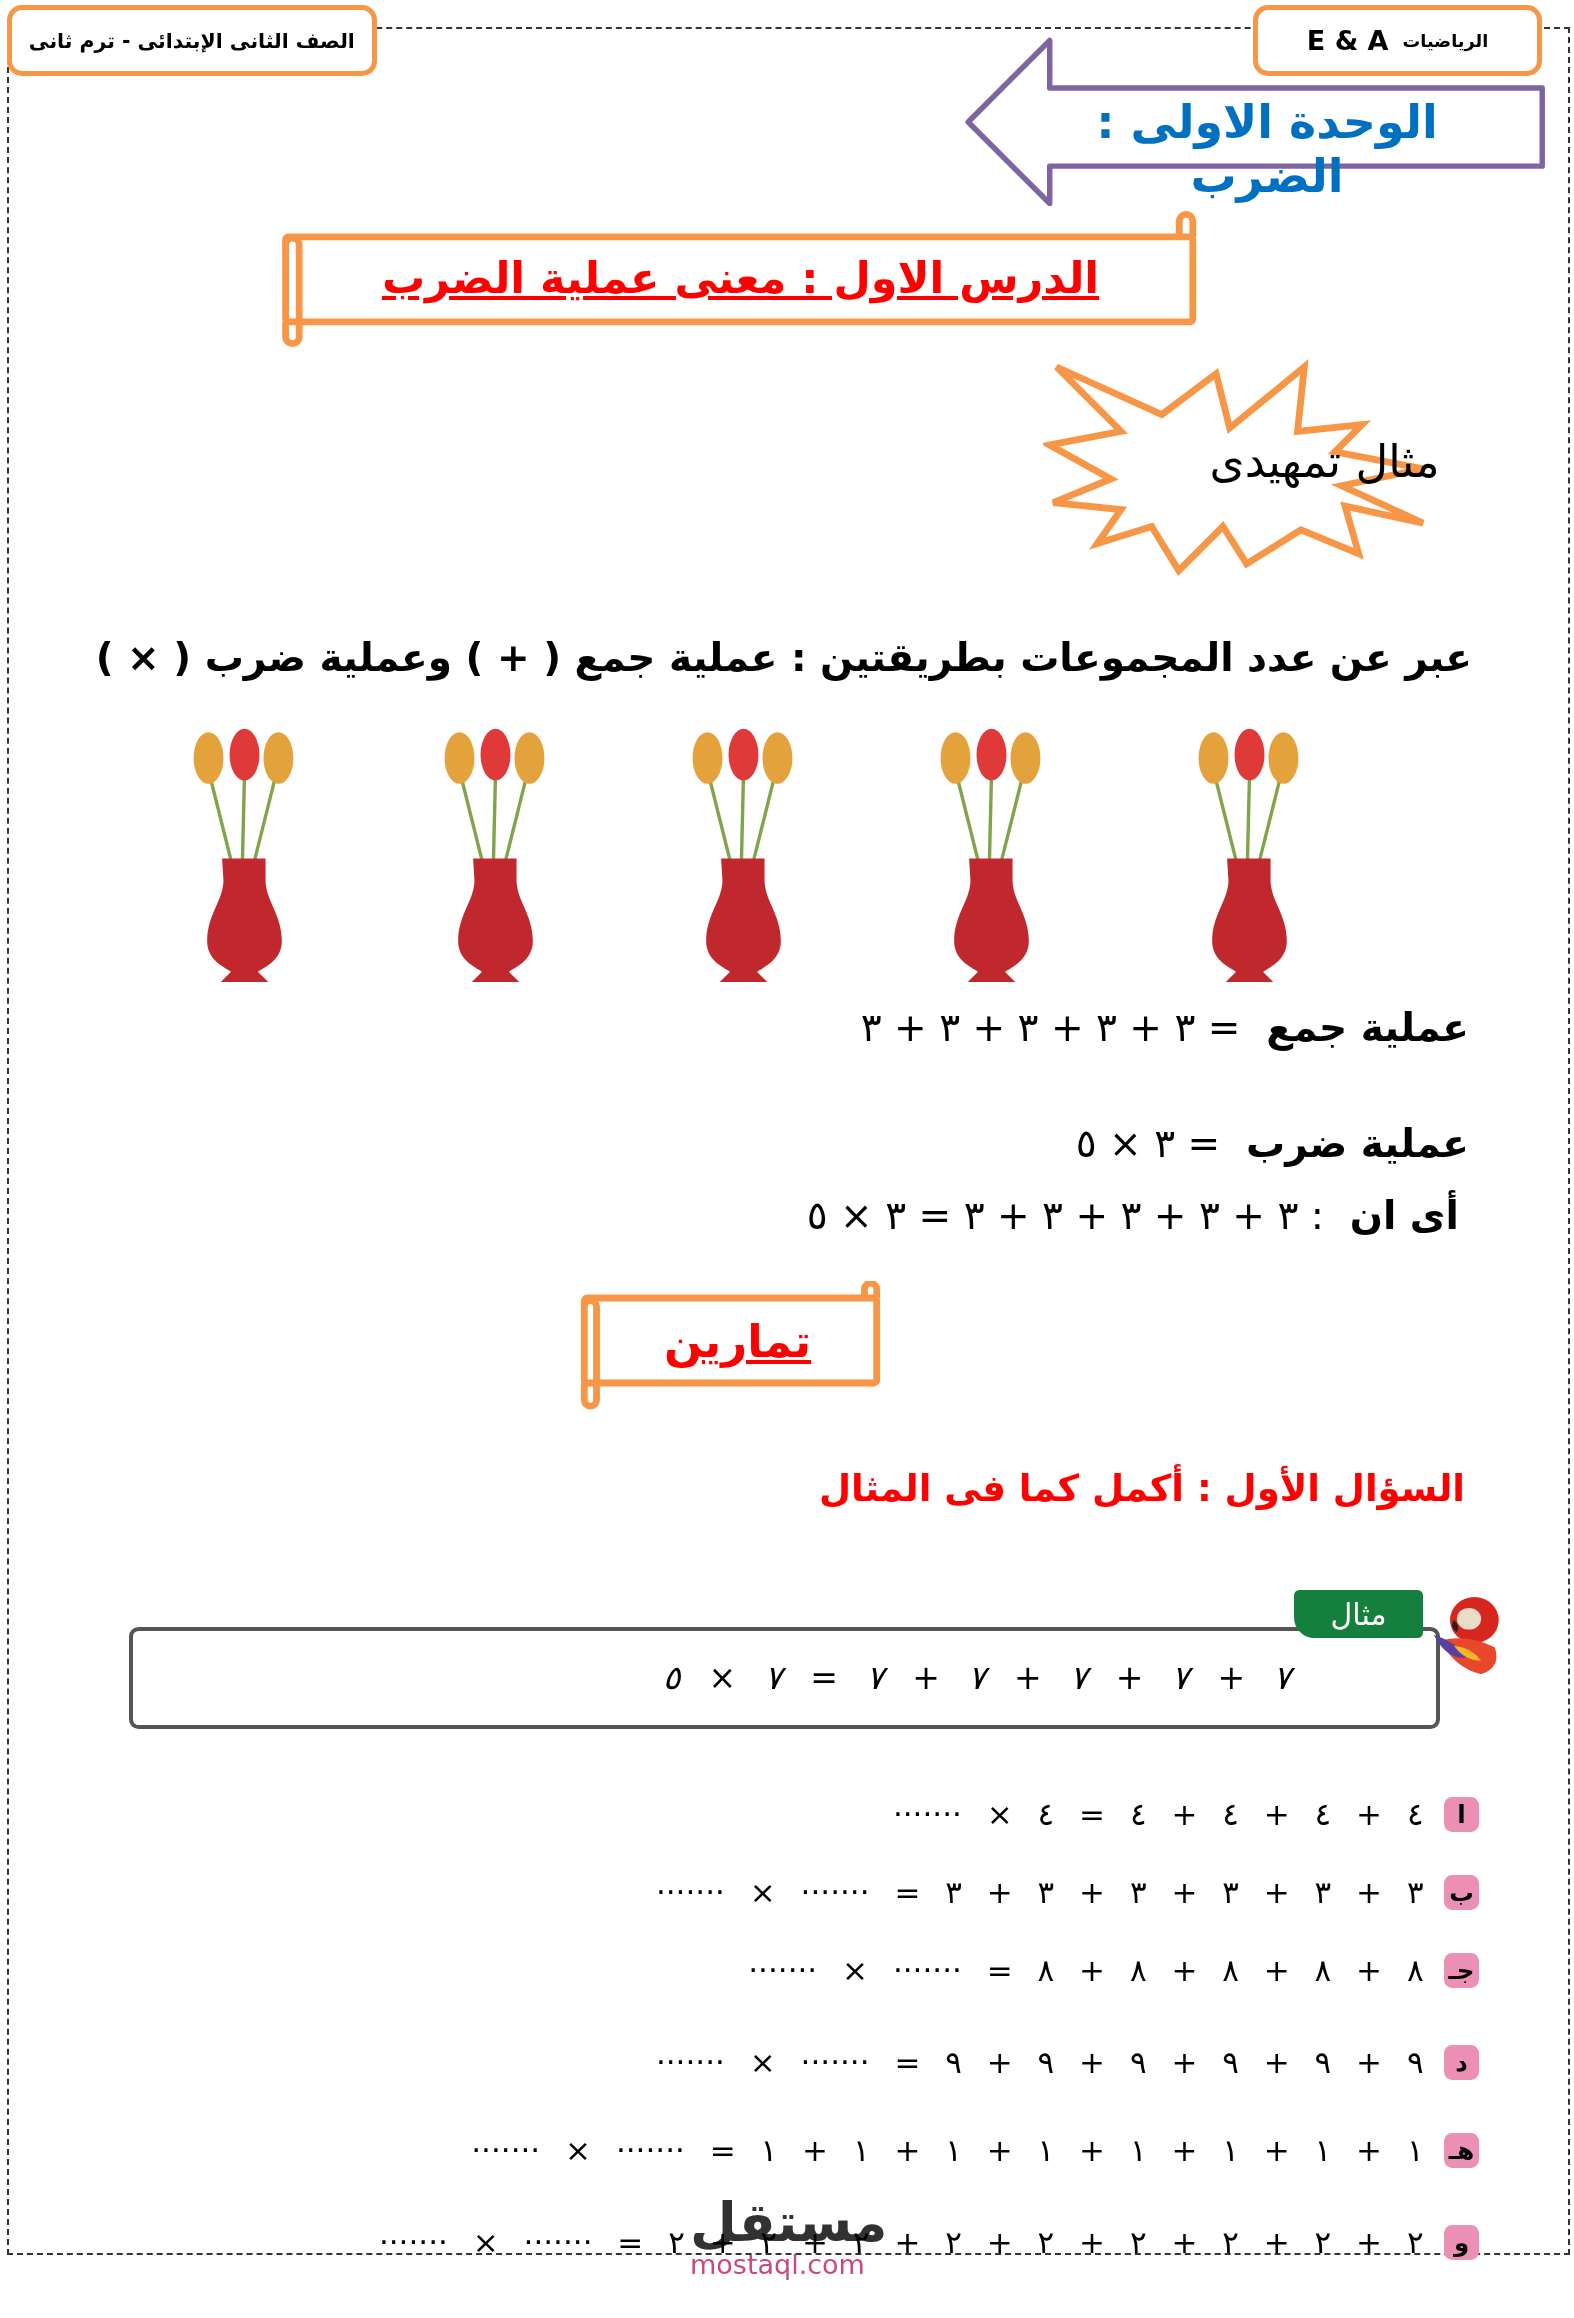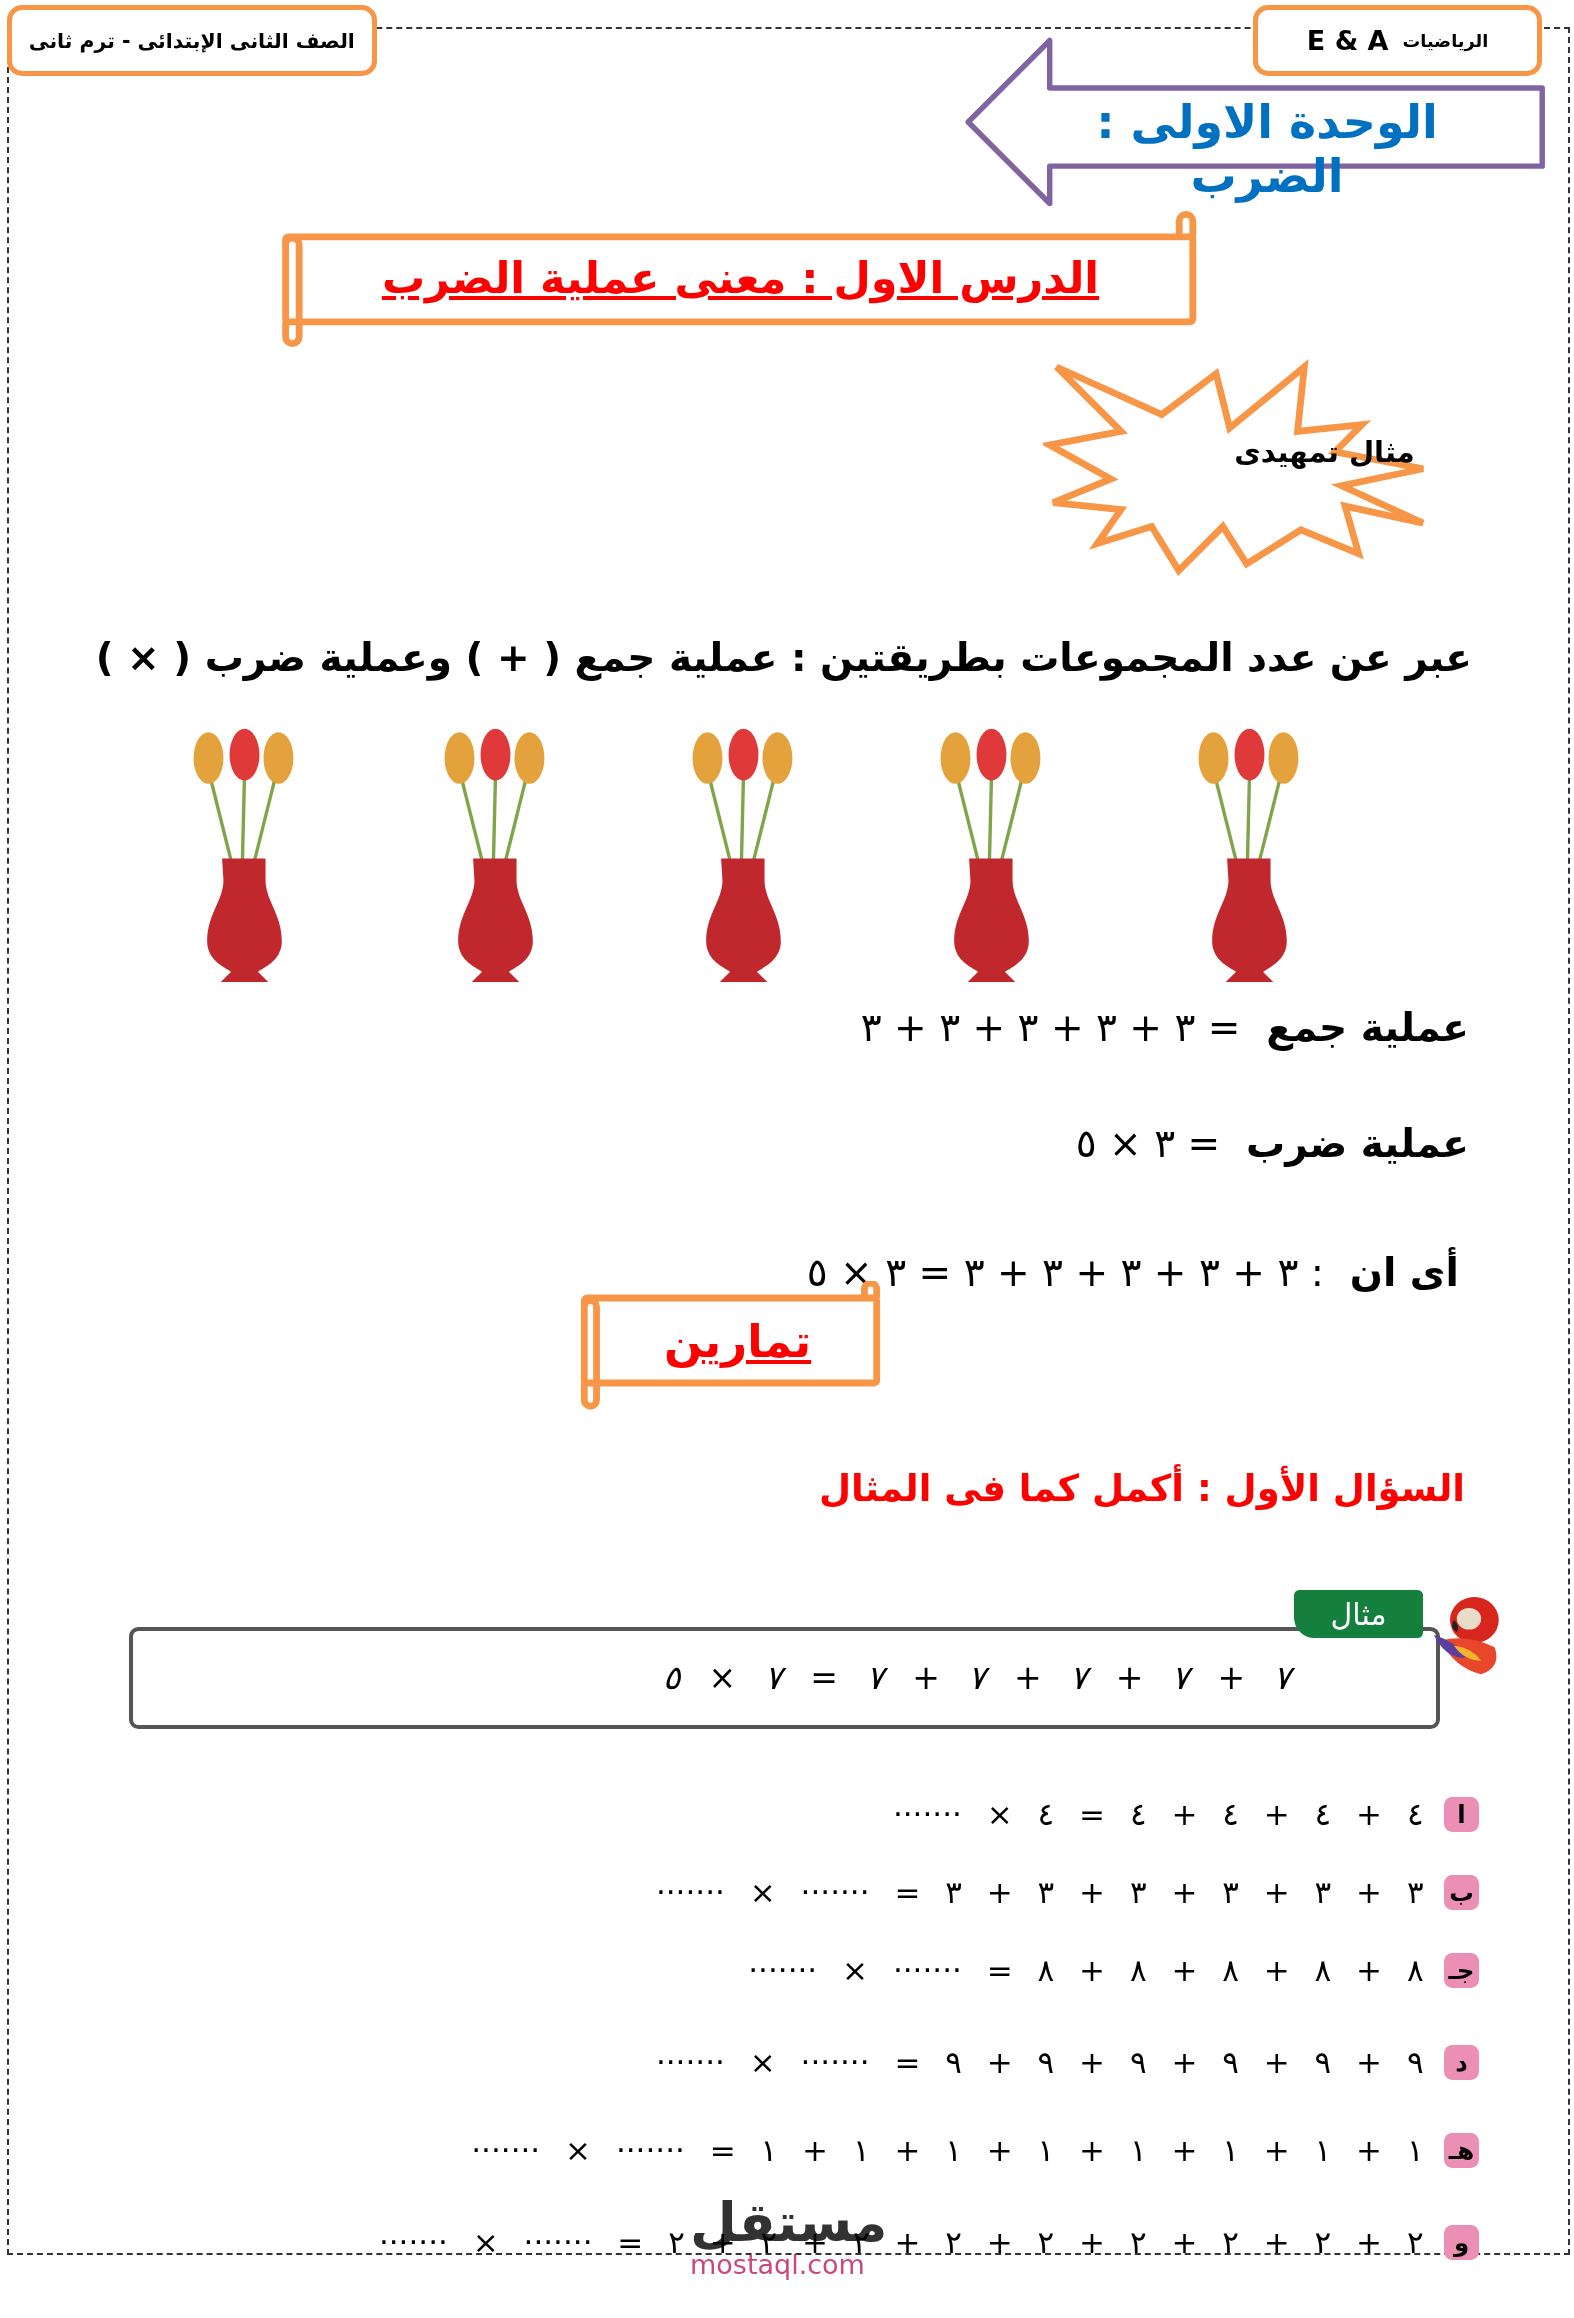--- a/index.html
+++ b/index.html
@@ -23,21 +23,21 @@
                 font-weight:bold; font-size:46px; color:#0070c0; direction:rtl; }
 
   
   .scroll { position:absolute; }
   .scroll-text { position:absolute; display:flex; align-items:center; justify-content:center;
                  color:#ff0000; font-weight:bold; direction:rtl;text-decoration:underline; }
 
   
   .burst { position:absolute; left:1043px; top:343px; width:543px; height:238px; }
   .burst-text { position:absolute; left:1209px; top:435px; width:231px; text-align:center;
-                font-weight:bold; font-size:29px; direction:rtl; }
+                font-weight:normal; font-size:45px; direction:rtl; }
 
   .instruction { position:absolute; right:102px; top:635px; font-weight:bold; font-size:39px;
                  direction:rtl; white-space:nowrap; }
 
   
   .vase { position:absolute; top:724px; width:129px; height:265px; }
 
   .eq-line { position:absolute; right:105px; font-weight:bold; font-size:39px; direction:rtl;
              white-space:nowrap; }
   .eq-line .lbl { font-weight:bold; }
@@ -158,21 +158,21 @@
 </svg>
 
 <div class="eq-line" style="top:1005px">
   <span class="lbl">عملية جمع</span>
   <span class="expr">= ٣ + ٣ + ٣ + ٣ + ٣</span>
 </div>
 <div class="eq-line" style="top:1121px">
   <span class="lbl">عملية ضرب</span>
   <span class="expr">= ٣ × ٥</span>
 </div>
-<div class="eq-line" style="top:1250px;right:115px">
+<div class="eq-line" style="top:1193px;right:115px">
   <span class="lbl">أى ان</span>
   <span class="expr">:  ٣ + ٣ + ٣ + ٣ + ٣  =  ٣ × ٥</span>
 </div>
 
 <svg class="scroll" style="left:574px;top:1281px;width:313px;height:136px" viewBox="0 0 460 200">
   <g fill="none" stroke="#f79646" stroke-width="10" stroke-linejoin="round">
     <rect x="15" y="25" width="430" height="125" rx="4"></rect>
     <path d="M445 25 V12 a9 9 0 0 0 -18 0 V25"></path>
     <path d="M15 150 V175 a9 9 0 0 0 18 0 V38 a9 9 0 0 0 -18 0"></path>
   </g>

